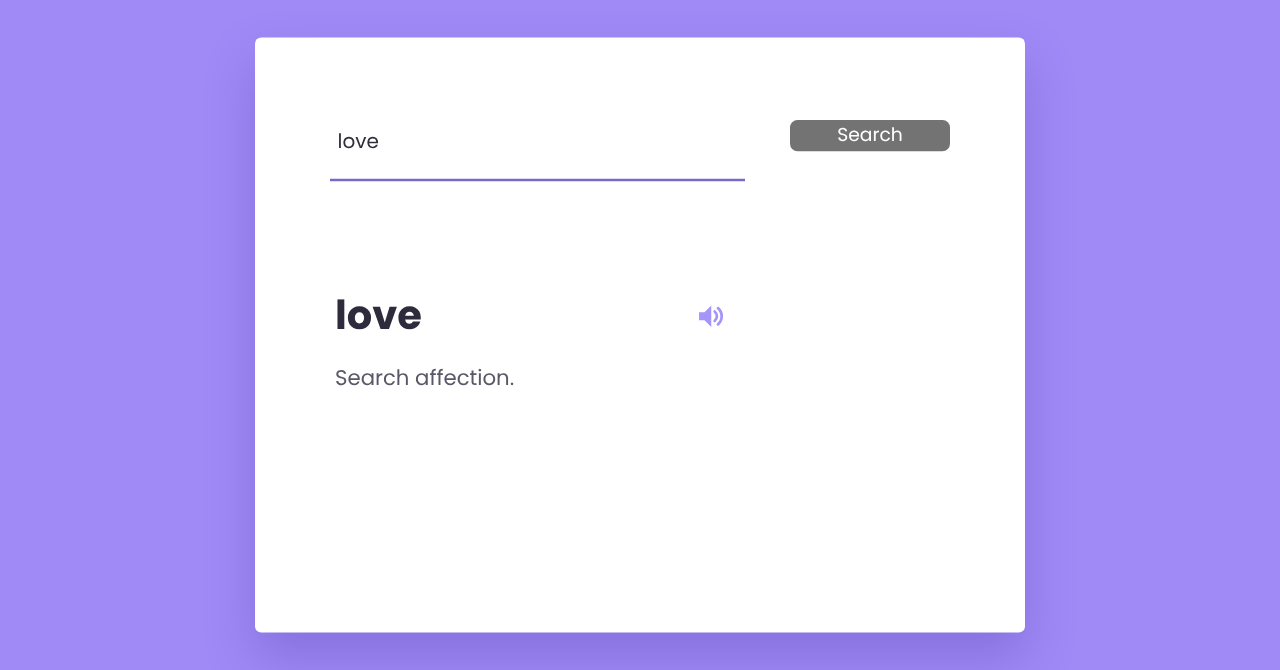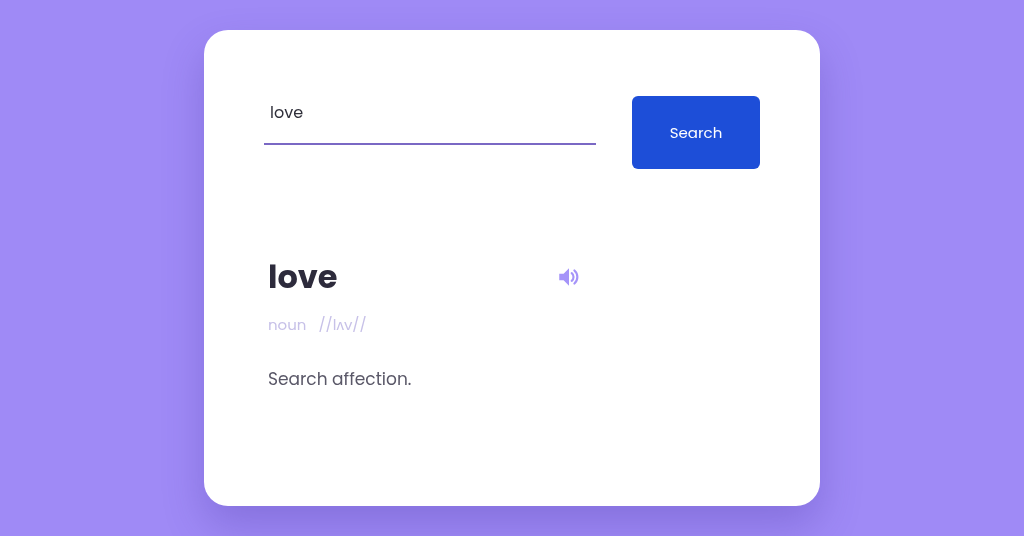--- a/index.html
+++ b/index.html
@@ -16,21 +16,21 @@
       align-items: center;
       justify-content: center;
       font-family: 'Poppins', -apple-system, BlinkMacSystemFont, 'Segoe UI', sans-serif;
       overflow: hidden;
     }
 
     .card {
       width: 616px;
       height: 476px;
       background: #ffffff;
-      border-radius: 24px;
+      border-radius: 5px;
       box-shadow: 0 20px 40px rgba(60, 40, 150, 0.25);
       padding: 66px 60px 40px 60px;
       display: flex;
       flex-direction: column;
     }
 
     .search-row {
       display: flex;
       align-items: flex-start;
       gap: 36px;
@@ -47,27 +47,27 @@
       padding: 4px 6px 18px 6px;
       outline: none;
       background: transparent;
     }
 
     .search-input::placeholder {
       color: #aaa;
     }
 
     .search-button {
-      background: #1d4ed8;
+      background: #737373;
       color: #ffffff;
       border: none;
       border-radius: 6px;
       font-size: 15px;
       font-family: inherit;
-      padding: 25px 32px;
+      padding: 1px 32px;
       cursor: pointer;
       min-width: 128px;
     }
 
     .result-block {
       display: flex;
       flex-direction: column;
       padding-left: 4px;
     }
 
@@ -122,22 +122,18 @@
     <div class="word-row">
       <div class="word-title">love</div>
 
       <svg class="sound-icon" viewBox="0 0 24 24" fill="currentColor">
         <path d="M3 9v6h4l5 5V4L7 9H3z"></path>
         <path d="M14.5 8.5a4.5 4.5 0 0 1 0 7" stroke="currentColor" stroke-width="2" fill="none" stroke-linecap="round"></path>
         <path d="M17 6a8 8 0 0 1 0 12" stroke="currentColor" stroke-width="2" fill="none" stroke-linecap="round"></path>
       </svg>
     </div>
 
-    <div class="meta-row">
-      <span>noun</span>
-      <span>//lʌv//</span>
-    </div>
 
     <div class="definition">Search affection.</div>
 
   </div>
 
 </div>
 
 </body></html>

